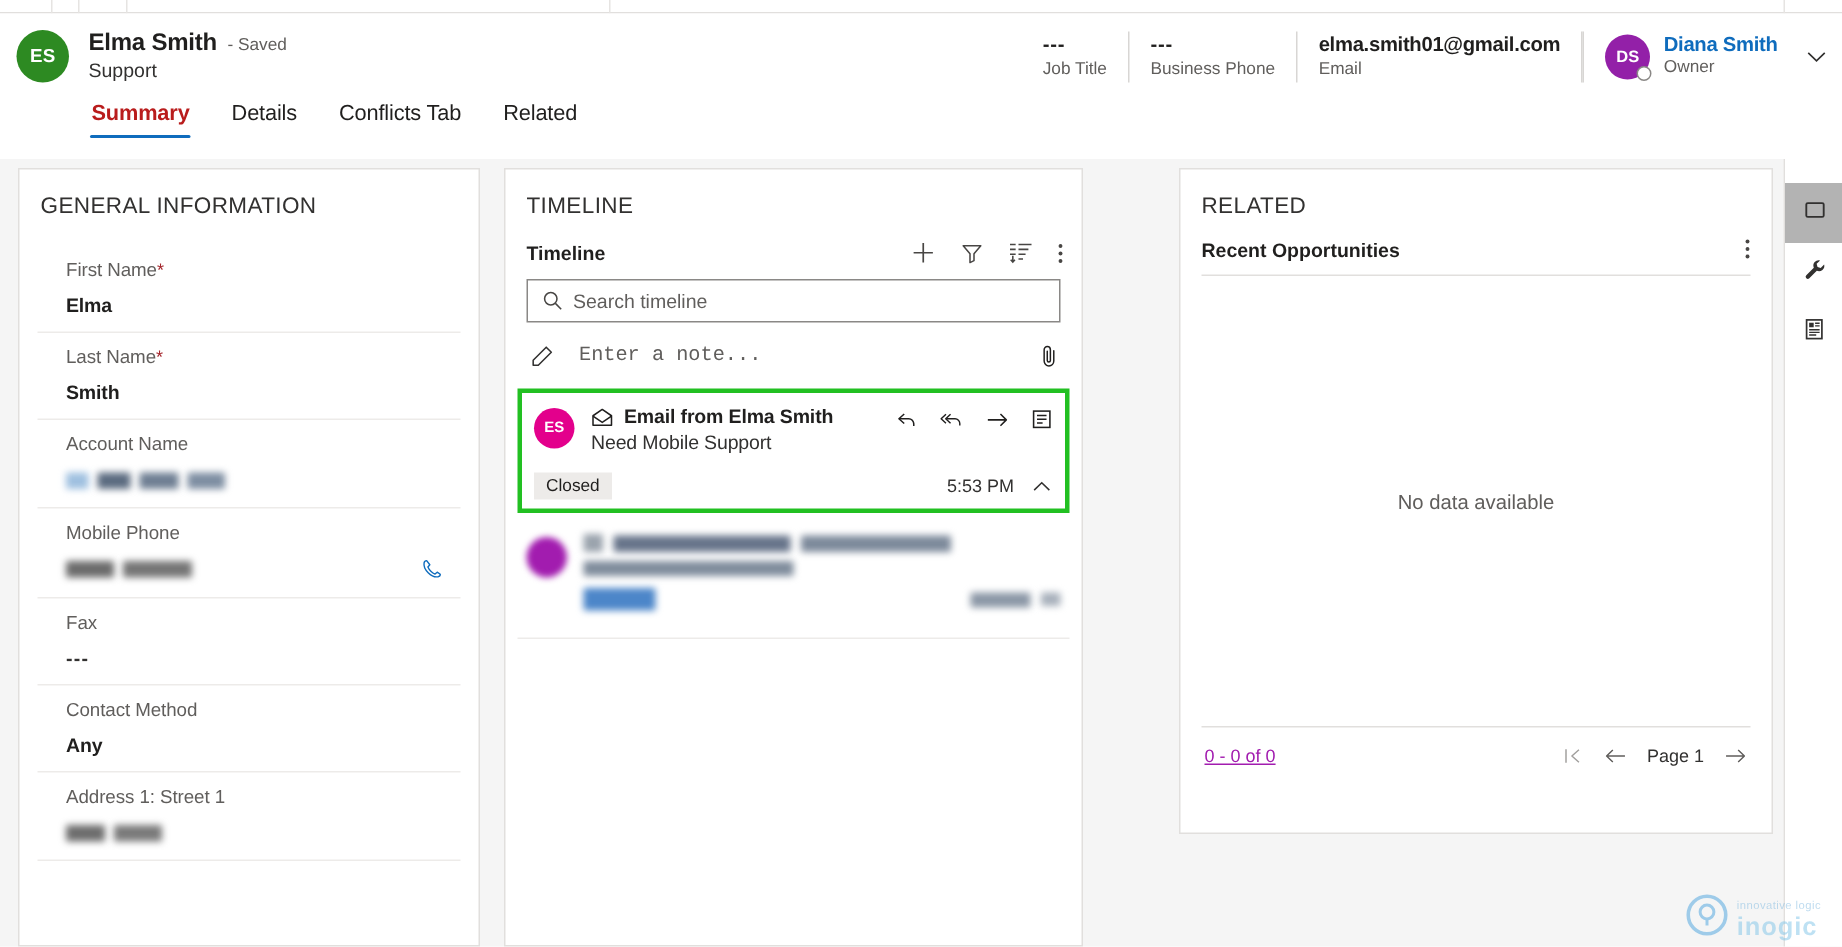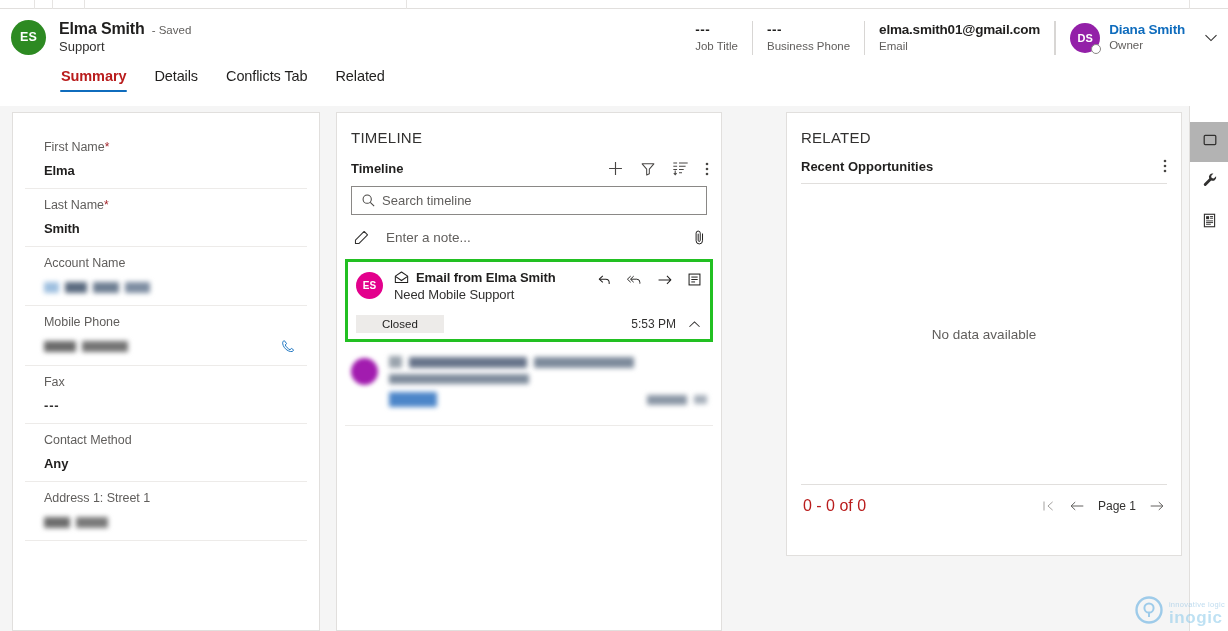--- a/index.html
+++ b/index.html
@@ -165,21 +165,21 @@
   }
   .tl-search input::placeholder { color: #605e5c; }
 
   .tl-note {
     margin: 3px 14px 0 14px; height: 38px;
     display: flex; align-items: center;
   }
   .tl-note .pencil { color: #323130; display: flex; align-items: center; margin-left: 2px; }
   .tl-note input {
     border: none; outline: none; background: transparent;
-    font-family: Liberation Sans, sans-serif; font-size: 13.5px; color: #0f766e;
+    font-family: Liberation Mono, monospace; font-size: 13.5px; color: #0f766e;
     margin-left: 16px; flex: 1;
   }
   .tl-note input::placeholder { color: #605e5c; }
   .tl-note .clip { color: #201f1e; display: flex; align-items: center; cursor: pointer; }
 
   
   .email-card {
     margin: 3px 8px 0 8px;
     border: 3px solid #22c022;
     background: #ffffff;
@@ -189,36 +189,36 @@
   .ec-top { display: flex; }
   .ec-avatar {
     width: 27px; height: 27px; border-radius: 50%;
     background: #e3008c; color: #fff; flex: none;
     display: flex; align-items: center; justify-content: center;
     font-size: 10px; font-weight: 700; margin-top: 2px;
   }
   .ec-main { flex: 1; margin-left: 11px; min-width: 0; }
   .ec-titlerow { display: flex; align-items: flex-start; }
   .ec-subject-wrap { flex: 1; min-width: 0; }
-  .ec-title { display: flex; align-items: flex-start; gap: 7px; }
+  .ec-title { display: flex; align-items: center; gap: 7px; }
   .ec-mail-ico { color: #201f1e; display: flex; align-items: center; }
   .ec-title-text { font-size: 13px; font-weight: 700; color: #201f1e; letter-spacing: -.1px; }
   .ec-subject { font-size: 13px; color: #323130; margin-top: 2px; letter-spacing: -.1px; }
   .ec-actions { display: flex; align-items: center; gap: 14px; padding-top: 2px; flex: none; }
   .ec-act { color: #201f1e; cursor: pointer; display: flex; align-items: center; }
 
   .ec-body {
     font-family: "Liberation Serif", serif;
     font-size: 14.5px; line-height: 18.5px; color: #000000;
     margin-top: 1px; white-space: pre-wrap;
   }
   .ec-foot { display: flex; align-items: center; margin-top: 13px; }
   .ec-badge {
     font-size: 11.5px; color: #201f1e; background: #edebe9;
-    padding: 3px 26px; cursor: pointer;
+    padding: 3px 8px; cursor: pointer;
   }
   .ec-time { margin-left: auto; font-size: 12px; color: #323130; }
   .ec-collapse { margin-left: 11px; color: #323130; cursor: pointer; display: flex; align-items: center; }
 
   
   .tl-item-blur { margin: 10px 8px 0 8px; padding: 4px 6px 0 6px; display: flex; }
   .tib-avatar {
     width: 27px; height: 27px; border-radius: 50%;
     background: #a21caf; flex: none; margin-top: 2px;
     filter: blur(2.2px);
@@ -237,21 +237,21 @@
   .rel-rule { margin: 9px 14px 0 14px; border-bottom: 1px solid #e1dfdd; }
   .rel-empty {
     height: 300px; display: flex; align-items: center; justify-content: center;
     font-size: 13.5px; color: #605e5c;
   }
   .rel-footrule { margin: 0 14px; border-bottom: 1px solid #e1dfdd; }
   .rel-foot {
     display: flex; align-items: center;
     padding: 12px 16px 0 16px;
   }
-  .rel-count { font-size: 16px; color: #b91c1c; }
+  .rel-count { font-size: 12px; color: #a21caf; text-decoration: underline; }
   .rel-pager { margin-left: auto; display: flex; align-items: center; gap: 13px; }
   .rp-ico { color: #605e5c; cursor: pointer; display: flex; align-items: center; }
   .rp-ico.disabled { color: #a19f9d; }
   .rel-page { font-size: 12px; color: #323130; }
 
   
   .rail {
     position: absolute; top: 106px; right: 0;
     width: 39px; height: 525px;
     background: #ffffff;
@@ -260,21 +260,21 @@
   .rail-btn {
     width: 39px; height: 40px;
     display: flex; align-items: center; justify-content: center;
     cursor: pointer; color: #323130;
   }
   .rail-btn.active { background: #b3b3b3; }
   .rail-sp { height: 16px; }
 
   
   .watermark {
-    position: absolute; right: 3px; bottom: 6px;
+    position: absolute; right: 14px; bottom: 6px;
     display: flex; align-items: center; opacity: .5;
     pointer-events: none;
   }
   .wm-mark { color: #4aa3df; display: flex; align-items: center; }
   .wm-text { margin-left: 5px; line-height: 1; }
   .wm-tag { font-size: 7.5px; color: #7fb9e0; letter-spacing: .3px; }
   .wm-name { font-size: 17px; font-weight: 700; color: #7fc4e8; letter-spacing: .6px; line-height: 15px; }
 </style>
 </head>
 <body>
@@ -335,20 +335,21 @@
 <div class="tabs">
   <div class="tab active">Summary</div>
   <div class="tab">Details</div>
   <div class="tab">Conflicts Tab</div>
   <div class="tab">Related</div>
 </div>
 
 <div class="stage">
 
   <div class="col col-general">
+    <div class="section-title">GENERAL INFORMATION</div>
 
     <div class="gi-list">
 
       <div class="gi-field">
         <div class="gi-label"><span>First Name</span><span class="req">*</span></div>
         <div class="gi-value">Elma</div>
       </div>
 
       <div class="gi-field">
         <div class="gi-label"><span>Last Name</span><span class="req">*</span></div>

